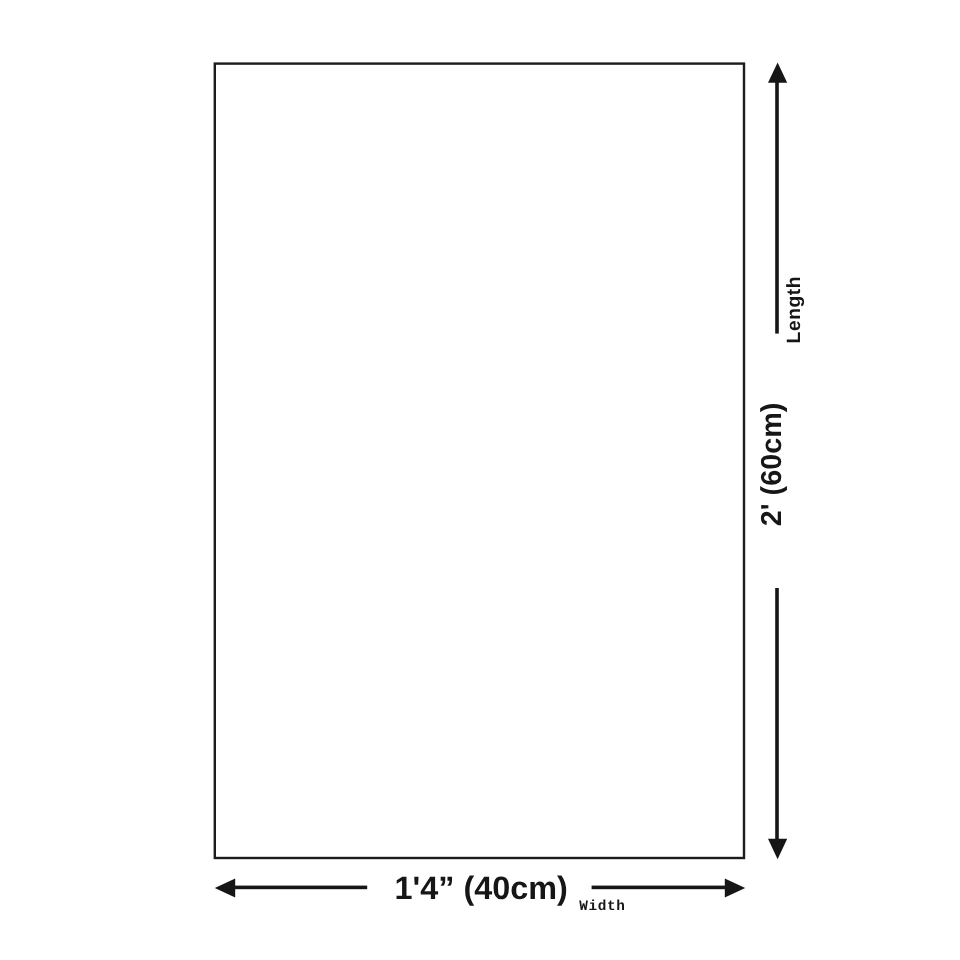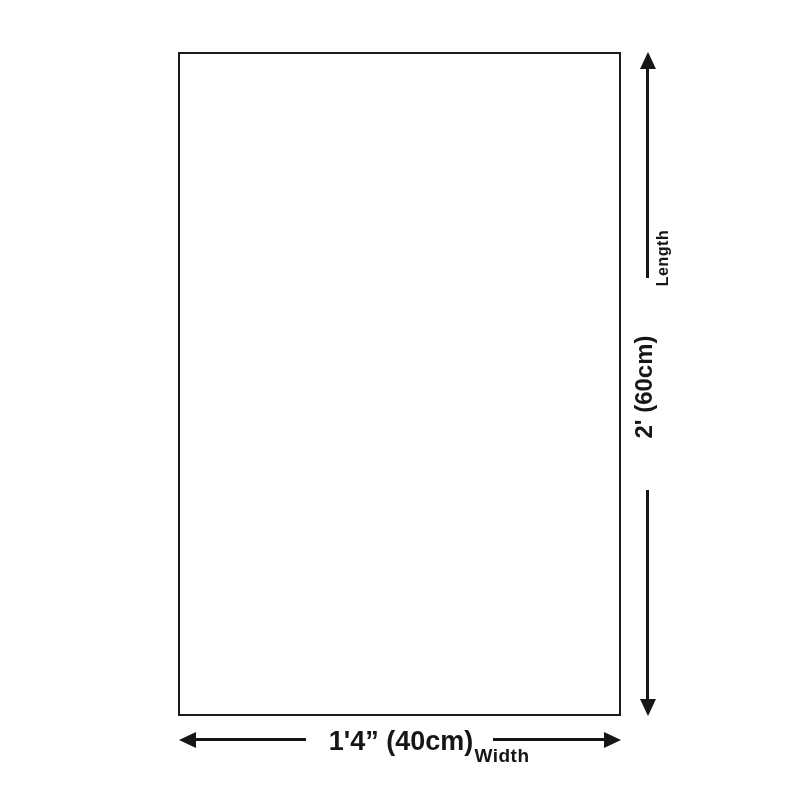--- a/index.html
+++ b/index.html
@@ -66,21 +66,21 @@
     font-weight:bold;
     white-space:nowrap;
     line-height:1;
   }
   .rot{transform:translate(-50%,-50%) rotate(-90deg);}
   .hor{transform:translate(-50%,-50%);}
 
   .length-label{left:663px;top:258px;font-size:16px;letter-spacing:0.5px;}
   .length-value{left:644px;top:387px;font-size:24px;}
   .width-value{left:401px;top:741px;font-size:27px;}
-  .width-label{left:502px;top:755px;font-size:19px;letter-spacing:0.5px;}
+  .width-label{left:502px;top:755px;font-size:12px;letter-spacing:0.5px;font-family:Liberation Mono, monospace;}
 </style>
 </head>
 <body>
 
 <div class="stage">
 
   <div class="product-rect"></div>
 
   <div>
     <span class="arrowhead arrow-up"></span>

